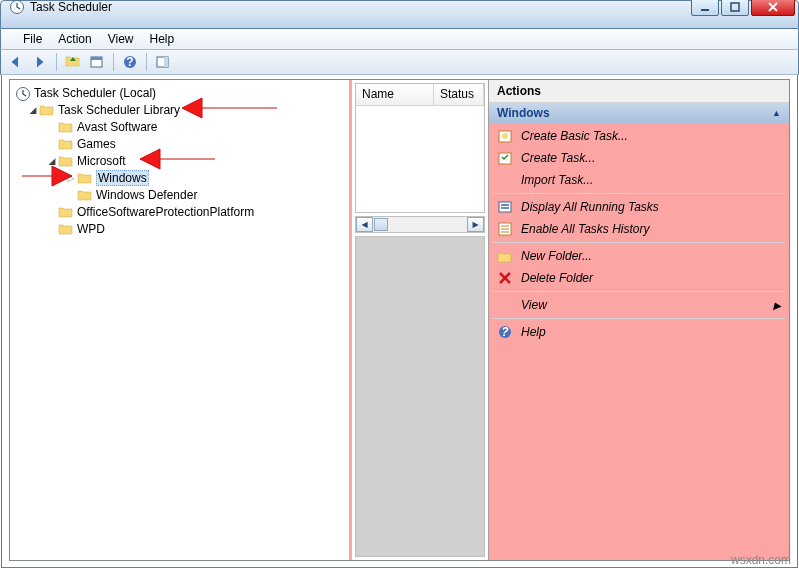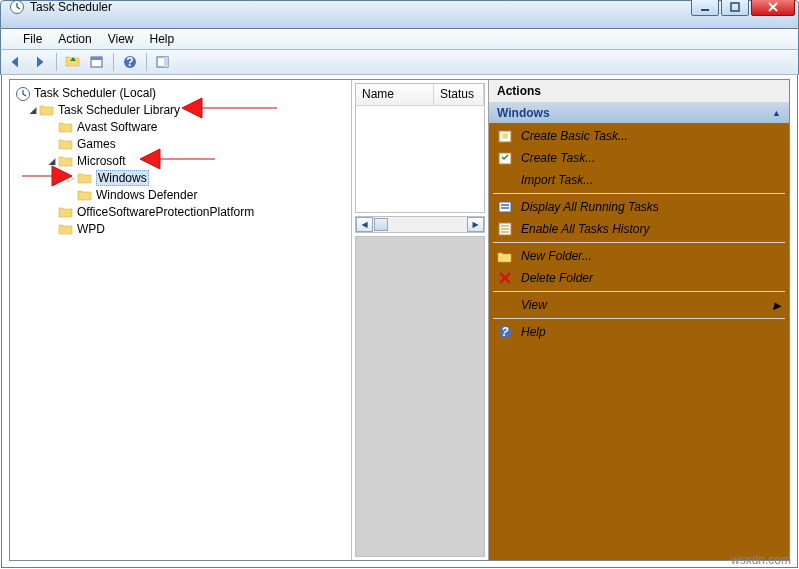--- a/index.html
+++ b/index.html
@@ -21,21 +21,21 @@
 
 .toolbar { height: 26px; background: linear-gradient(to bottom, #f4f8fc, #dce8f4); border: 1px solid #a8bccf; border-left: 1px solid #5c7fa0; border-right: 1px solid #5c7fa0; display: flex; align-items: center; padding: 0 4px; gap: 2px; }
 .tbtn { width: 22px; height: 22px; display: flex; align-items: center; justify-content: center; border: 1px solid transparent; }
 .sep { width: 1px; height: 18px; background: #a8bccf; margin: 0 3px; }
 
 
 .content { position: absolute; top: 75px; left: 1px; right: 1px; bottom: 1px; border: 1px solid #5c7fa0; border-top: none; display: flex; background: #fff; }
 .content-inner { position: absolute; left: 7px; right: 7px; top: 4px; bottom: 6px; border: 1px solid #828790; display: flex; }
 
 
-.treepane { width: 342px; border-right: 1px solid #fca5a5; background: #fff; padding: 2px; position: relative; }
+.treepane { width: 342px; border-right: 3px solid #fca5a5; background: #fff; padding: 2px; position: relative; }
 .tree { padding: 2px; }
 .tree-item { display: flex; align-items: center; height: 17px; cursor: default; }
 .tree-item .expander { width: 10px; text-align: center; font-size: 9px; color: #404040; }
 .tree-item .folder-icon { width: 16px; height: 13px; margin: 0 3px 0 1px; }
 .tree-item .label { white-space: nowrap; }
 .tree-item.selected .label { background: #d0e4f8; border: 1px dotted #7da2ce; padding: 0 1px; }
 .indent-1 { padding-left: 14px; }
 .indent-2 { padding-left: 33px; }
 .indent-3 { padding-left: 52px; }
 
@@ -43,21 +43,21 @@
 .midpane { width: 137px; border-right: 1px solid #a0a0a0; background: #fff; display: flex; flex-direction: column; }
 .mid-header { border: 1px solid #c0c0c0; margin: 3px; height: 130px; background: #fff; }
 .mid-cols { display: flex; height: 22px; border-bottom: 1px solid #d4d4d4; }
 .mid-col { background: linear-gradient(to bottom, #fff, #f0f0f0); border-right: 1px solid #d4d4d4; padding: 3px 6px; font-size: 12px; }
 .mid-scroll { height: 17px; border: 1px solid #c0c0c0; margin: 0 3px 3px 3px; background: #f0f0f0; display: flex; align-items: center; }
 .mid-scroll .arrow { width: 17px; height: 15px; background: linear-gradient(to bottom, #fff, #d8e4f0); border: 1px solid #90a8c0; display: flex; align-items: center; justify-content: center; font-size: 8px; color: #2a4a6a; }
 .mid-scroll .thumb { width: 14px; height: 13px; background: linear-gradient(to bottom, #e8f0fa, #c8d8ea); border: 1px solid #90a8c0; margin-left: 1px; }
 .mid-body { flex: 1; background: #d0d0d0; border: 1px solid #c0c0c0; margin: 0 3px 3px 3px; }
 
 
-.actionspane { flex: 1; background: #a16207; display: flex; flex-direction: column; }
+.actionspane { flex: 1; background: #fca5a5; display: flex; flex-direction: column; }
 .actions-title { background: #f0f0f0; padding: 4px 8px; font-weight: bold; border-bottom: 1px solid #d4d4d4; }
 .actions-sub { background: linear-gradient(to bottom, #c8d8ec, #a8c0dc); padding: 3px 8px; font-weight: bold; color: #15428b; display: flex; justify-content: space-between; align-items: center; }
 .action-list { padding: 2px 0; font-style: italic; }
 .action-item { display: flex; align-items: center; padding: 3px 8px; cursor: default; gap: 8px; }
 .action-icon { width: 16px; height: 16px; display: inline-flex; align-items: center; justify-content: center; }
 .action-item .arrow { margin-left: auto; font-size: 10px; }
 .action-sep { height: 1px; background: #d4d4d4; margin: 2px 4px; }
 
 
 .folder-svg { fill: #f8d878; stroke: #c8a838; stroke-width: 0.5; }

